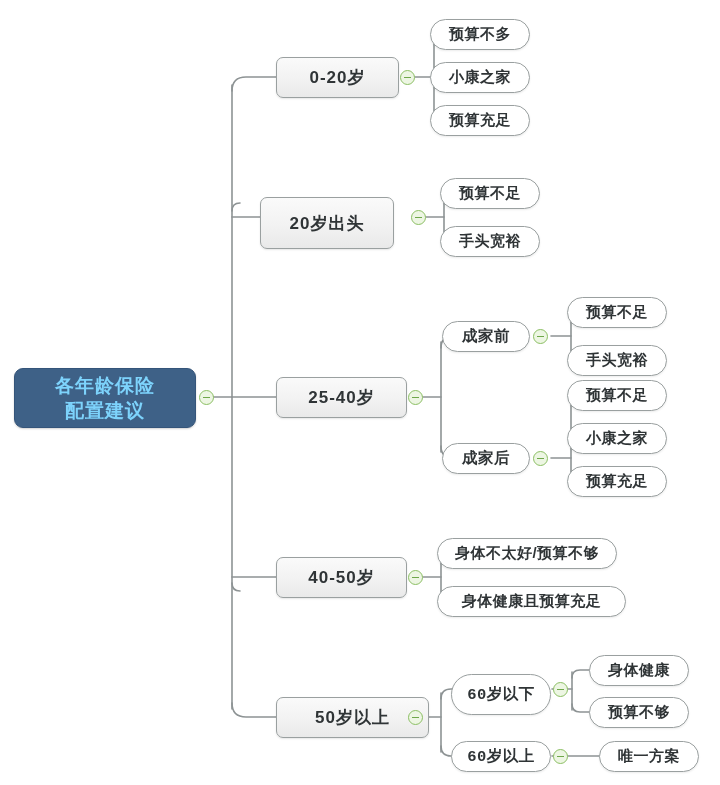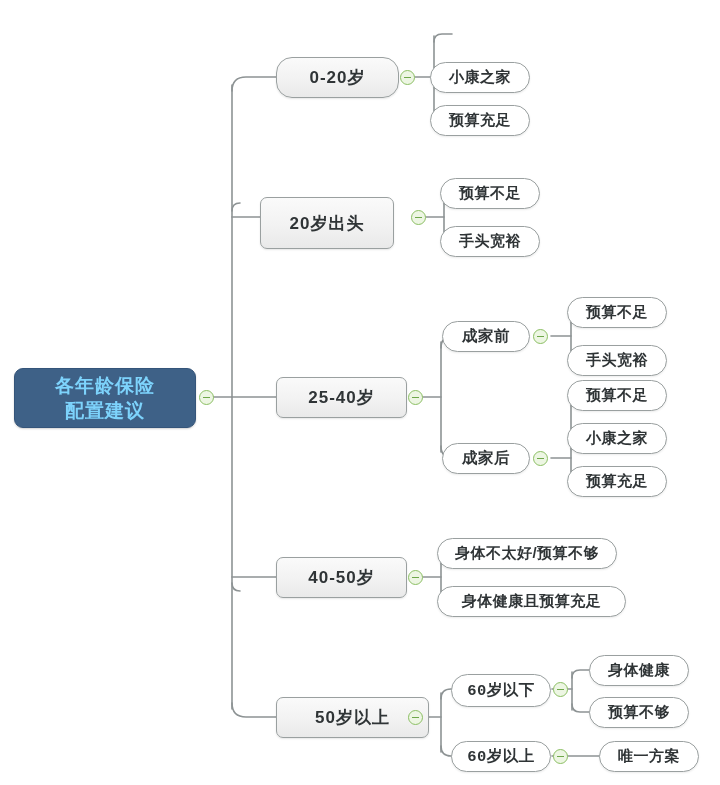--- a/index.html
+++ b/index.html
@@ -140,23 +140,24 @@
       <path d="M552,756 L600,756"></path>
     </g>
   </svg>
 
   <div class="node root" style="left:14px;top:368px;width:182px;height:60px;flex-direction:column;">
     <span>各年龄保险</span>
     <span>配置建议</span>
   </div>
   <div class="toggle" style="left:199px;top:390px;"></div>
 
-  <div class="node lvl1" style="left:276px;top:57px;width:123px;height:41px;border-radius:16px;">0-20岁</div>
+  <div class="node lvl1" style="left:276px;top:57px;width:123px;height:41px;">0-20岁</div>
   <div class="toggle" style="left:400px;top:70px;"></div>
 
+  <div class="node pill" style="left:430px;top:19px;width:100px;height:31px;">预算不多</div>
   <div class="node pill" style="left:430px;top:62px;width:100px;height:31px;">小康之家</div>
   <div class="node pill" style="left:430px;top:105px;width:100px;height:31px;">预算充足</div>
 
   <div class="node lvl1" style="left:260px;top:197px;width:134px;height:52px;">20岁出头</div>
   <div class="toggle" style="left:411px;top:210px;"></div>
 
   <div class="node pill" style="left:440px;top:178px;width:100px;height:31px;">预算不足</div>
   <div class="node pill" style="left:440px;top:226px;width:100px;height:31px;">手头宽裕</div>
 
   <div class="node lvl1" style="left:276px;top:377px;width:131px;height:41px;">25-40岁</div>
@@ -177,21 +178,21 @@
 
   <div class="node lvl1" style="left:276px;top:557px;width:131px;height:41px;">40-50岁</div>
   <div class="toggle" style="left:408px;top:570px;"></div>
 
   <div class="node pill" style="left:437px;top:538px;width:180px;height:31px;">身体不太好/预算不够</div>
   <div class="node pill" style="left:437px;top:586px;width:189px;height:31px;">身体健康且预算充足</div>
 
   <div class="node lvl1" style="left:276px;top:697px;width:153px;height:41px;">50岁以上</div>
   <div class="toggle" style="left:408px;top:710px;"></div>
 
-  <div class="node pill sub" style="left:451px;top:674px;width:100px;height:33px;">60岁以下</div>
+  <div class="node pill sub" style="left:451px;top:674px;width:100px;height:41px;">60岁以下</div>
   <div class="toggle" style="left:553px;top:682px;"></div>
 
   <div class="node pill" style="left:589px;top:655px;width:100px;height:31px;">身体健康</div>
   <div class="node pill" style="left:589px;top:697px;width:100px;height:31px;">预算不够</div>
 
   <div class="node pill sub" style="left:451px;top:741px;width:100px;height:31px;">60岁以上</div>
   <div class="toggle" style="left:553px;top:749px;"></div>
 
   <div class="node pill" style="left:599px;top:741px;width:100px;height:31px;">唯一方案</div>
 

